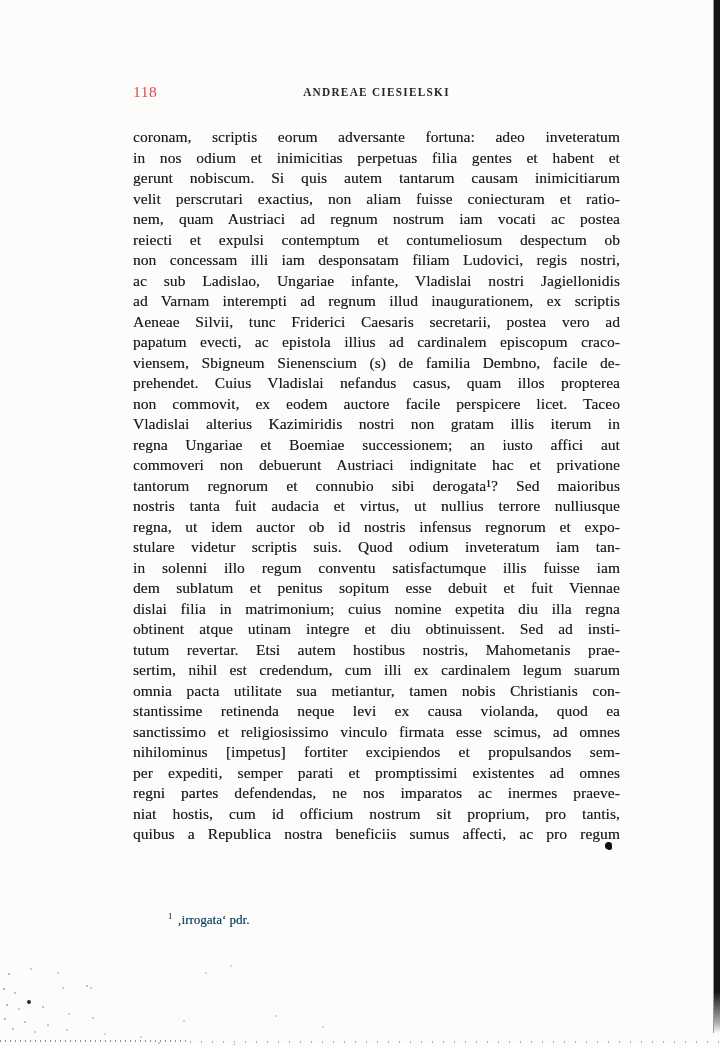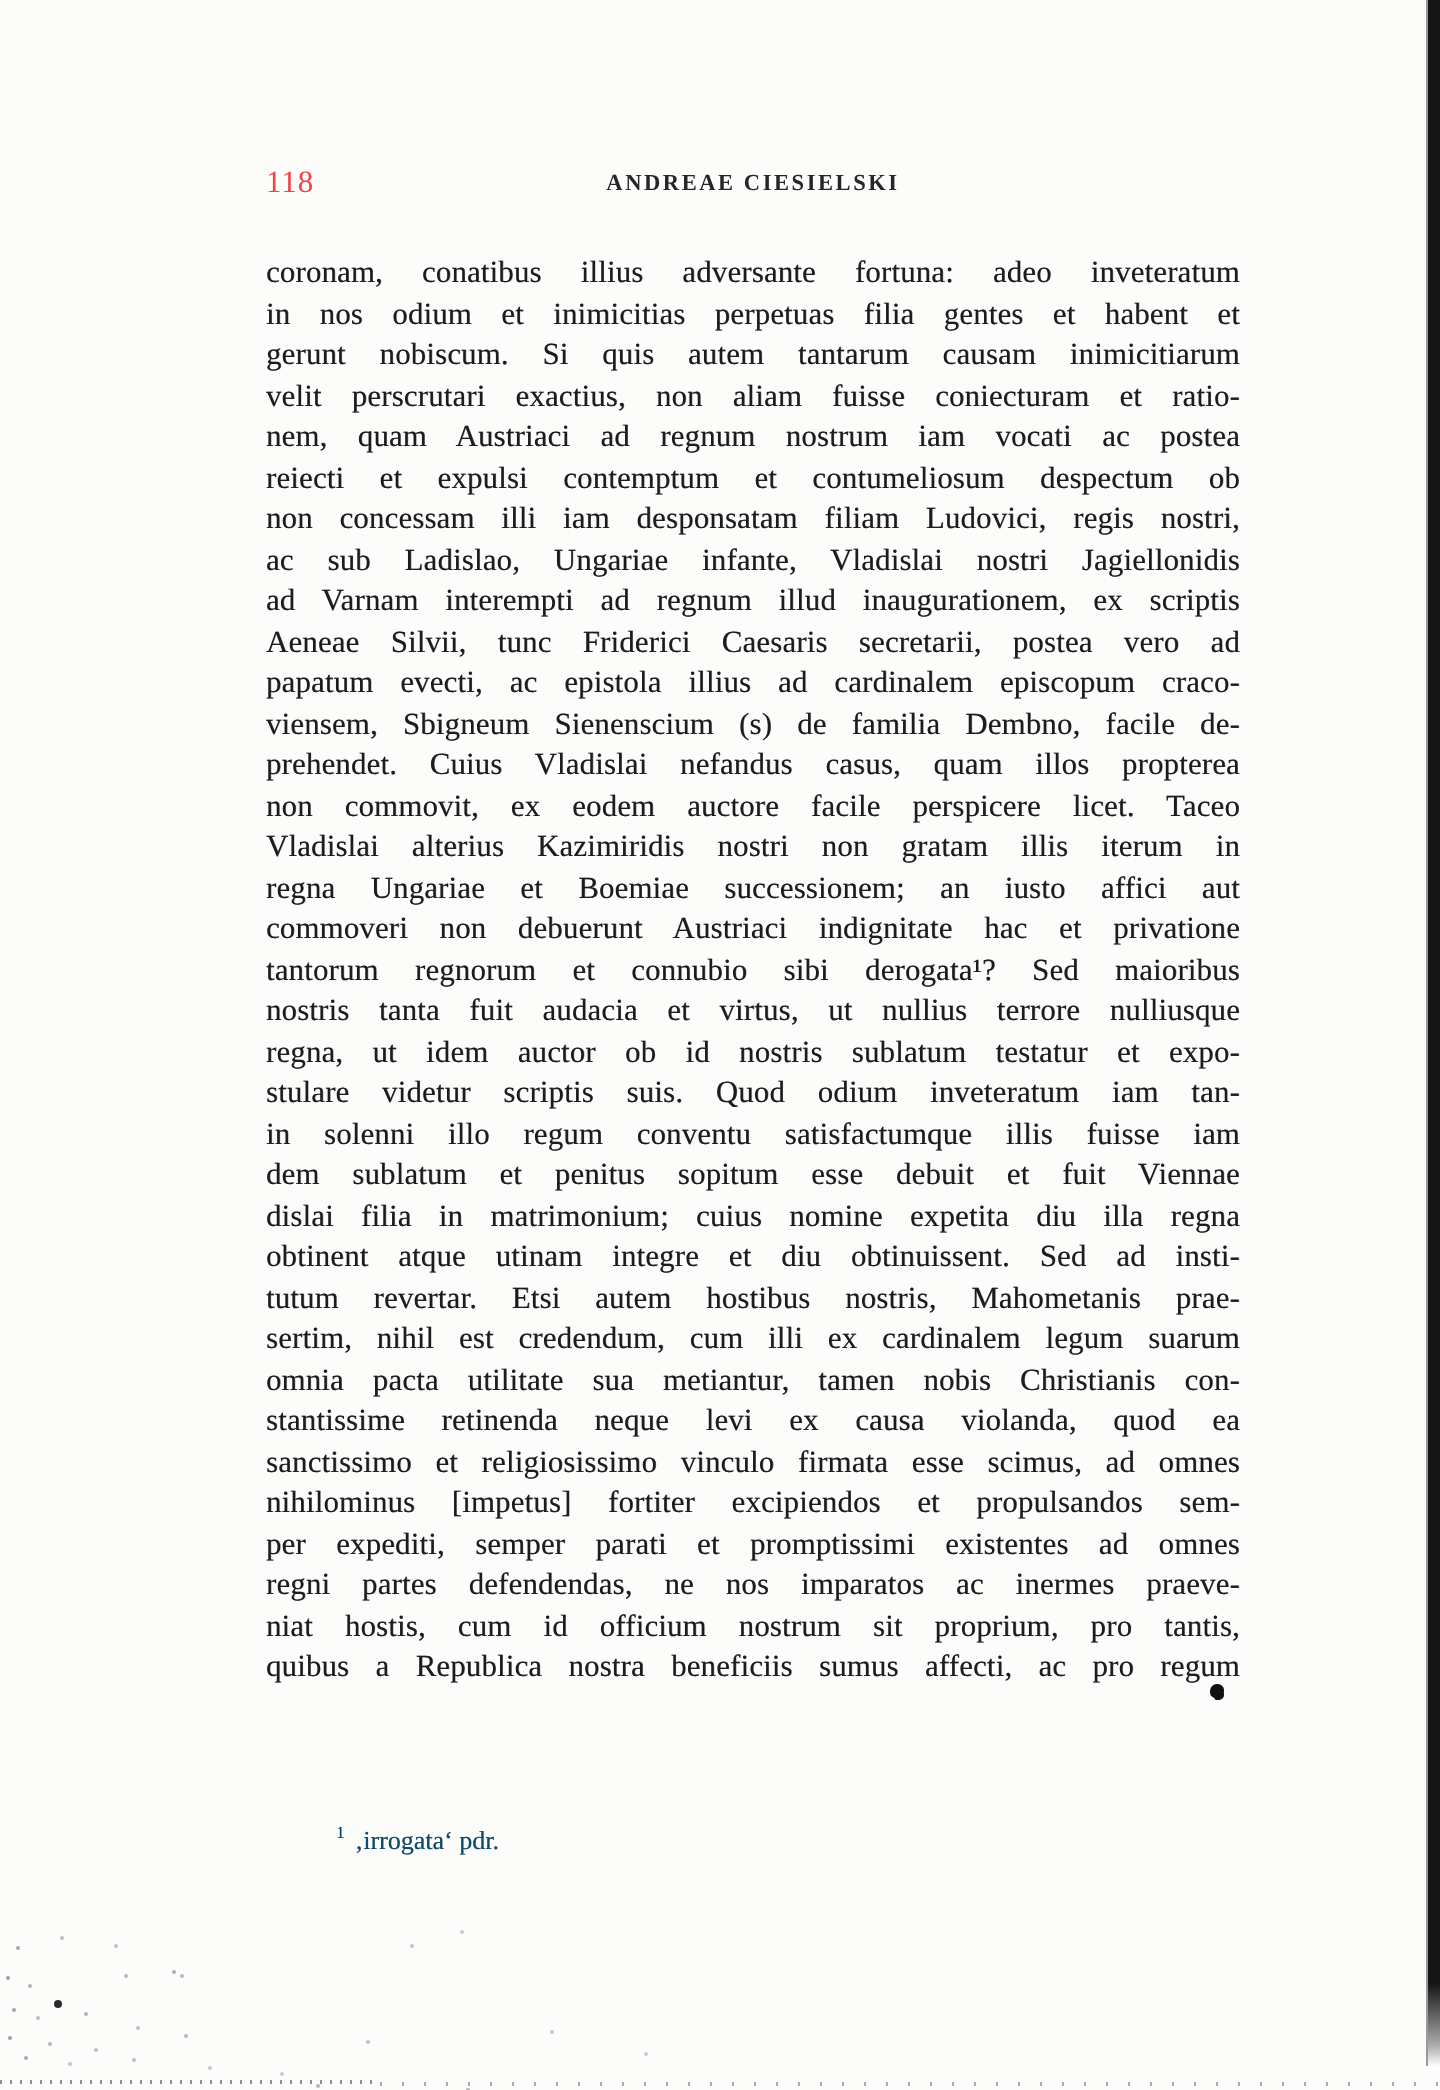--- a/index.html
+++ b/index.html
@@ -81,40 +81,40 @@
 <div class="page">
 
   <div class="scan-bar-right"></div>
 
   <header class="running-head">
     <span class="page-number">118</span>
     <span class="running-title">ANDREAE CIESIELSKI</span>
   </header>
 
   <main class="body-text">
-      <div class="line">coronam, conatibus illius adversante fortuna: adeo inveteratum</div>
+      <div class="line">coronam, scriptis eorum adversante fortuna: adeo inveteratum</div>
       <div class="line">in nos odium et inimicitias perpetuas filia gentes et habent et</div>
       <div class="line">gerunt nobiscum. Si quis autem tantarum causam inimicitiarum</div>
       <div class="line">velit perscrutari exactius, non aliam fuisse coniecturam et ratio-</div>
       <div class="line">nem, quam Austriaci ad regnum nostrum iam vocati ac postea</div>
       <div class="line">reiecti et expulsi contemptum et contumeliosum despectum ob</div>
       <div class="line">non concessam illi iam desponsatam filiam Ludovici, regis nostri,</div>
       <div class="line">ac sub Ladislao, Ungariae infante, Vladislai nostri Jagiellonidis</div>
       <div class="line">ad Varnam interempti ad regnum illud inaugurationem, ex scriptis</div>
       <div class="line">Aeneae Silvii, tunc Friderici Caesaris secretarii, postea vero ad</div>
       <div class="line">papatum evecti, ac epistola illius ad cardinalem episcopum craco-</div>
       <div class="line">viensem, Sbigneum Sienenscium (s) de familia Dembno, facile de-</div>
       <div class="line">prehendet. Cuius Vladislai nefandus casus, quam illos propterea</div>
       <div class="line">non commovit, ex eodem auctore facile perspicere licet. Taceo</div>
       <div class="line">Vladislai alterius Kazimiridis nostri non gratam illis iterum in</div>
       <div class="line">regna Ungariae et Boemiae successionem; an iusto affici aut</div>
       <div class="line">commoveri non debuerunt Austriaci indignitate hac et privatione</div>
       <div class="line">tantorum regnorum et connubio sibi derogata¹? Sed maioribus</div>
       <div class="line">nostris tanta fuit audacia et virtus, ut nullius terrore nulliusque</div>
-      <div class="line">regna, ut idem auctor ob id nostris sublatum testatur et expo-</div>
+      <div class="line">regna, ut idem auctor ob id nostris infensus regnorum et expo-</div>
       <div class="line">stulare videtur scriptis suis. Quod odium inveteratum iam tan-</div>
       <div class="line">in solenni illo regum conventu satisfactumque illis fuisse iam</div>
       <div class="line">dem sublatum et penitus sopitum esse debuit et fuit Viennae</div>
       <div class="line">dislai filia in matrimonium; cuius nomine expetita diu illa regna</div>
       <div class="line">obtinent atque utinam integre et diu obtinuissent. Sed ad insti-</div>
       <div class="line">tutum revertar. Etsi autem hostibus nostris, Mahometanis prae-</div>
       <div class="line">sertim, nihil est credendum, cum illi ex cardinalem legum suarum</div>
       <div class="line">omnia pacta utilitate sua metiantur, tamen nobis Christianis con-</div>
       <div class="line">stantissime retinenda neque levi ex causa violanda, quod ea</div>
       <div class="line">sanctissimo et religiosissimo vinculo firmata esse scimus, ad omnes</div>

